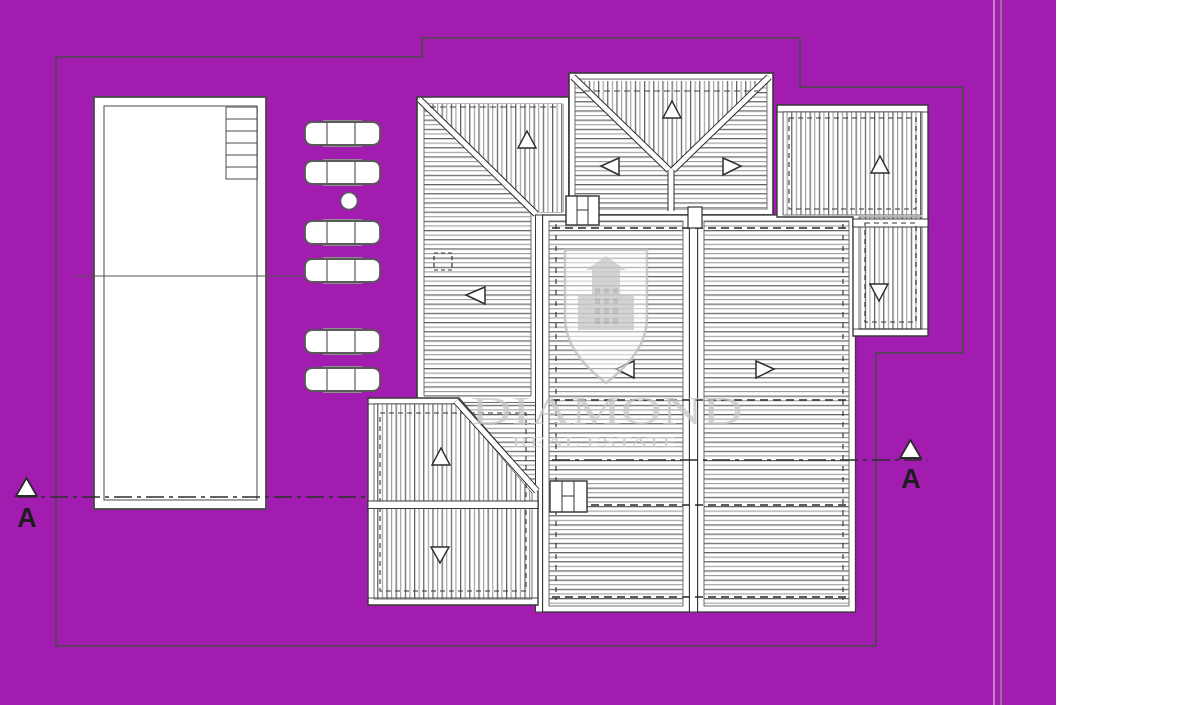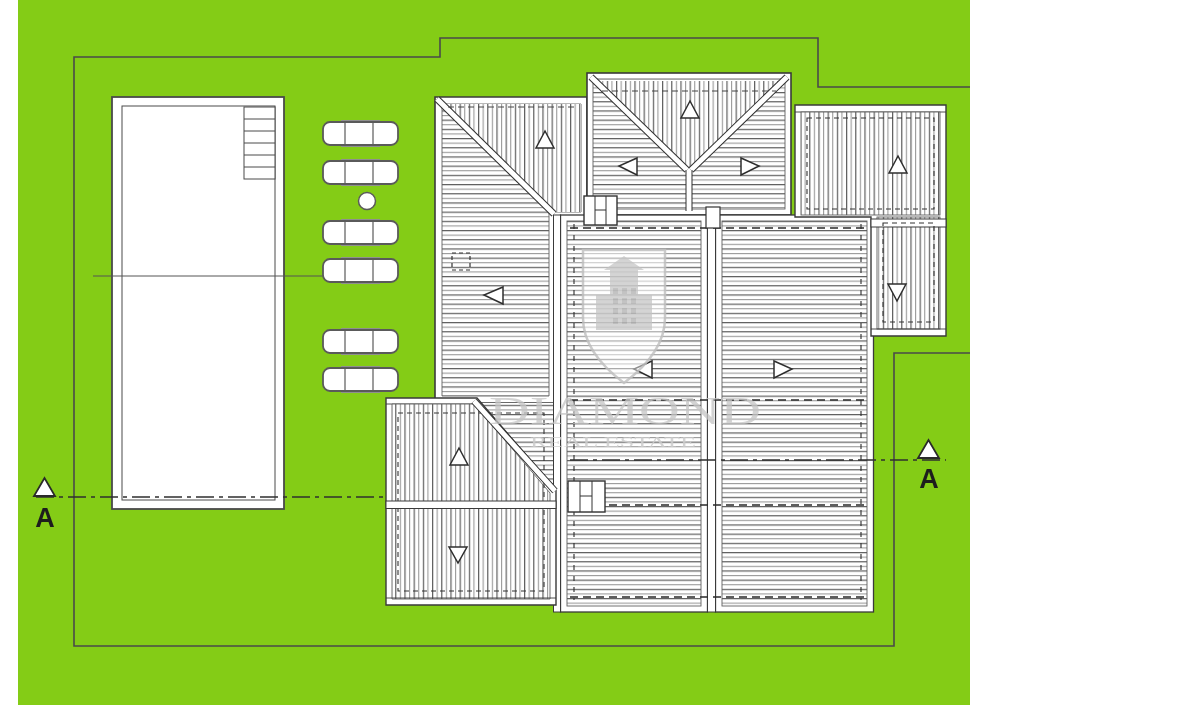--- a/index.html
+++ b/index.html
@@ -1,17 +1,17 @@
 <!DOCTYPE html>
 <html><head>
 <meta charset="utf-8">
 <style>
   html,body{margin:0;padding:0;background:#ffffff;}
-  .canvas{position:relative;width:952px;height:705px;background:#84cc16;overflow:hidden;
-          font-family:"Liberation Sans",sans-serif;margin-left:18px;}
+  .canvas{position:relative;width:1056px;height:705px;background:#a21caf;overflow:hidden;
+          font-family:"Liberation Sans",sans-serif;}
   svg{display:block;}
   text.section-label{font-family:"Liberation Sans",sans-serif;font-weight:bold;fill:#1d1d1d;}
   text.wm-title{font-family:"Liberation Serif",serif;fill:#c6c6c6;}
   text.wm-sub{font-family:"Liberation Serif",serif;fill:#cdcdcd;}
 </style>
 </head>
 <body>
 
 <div class="canvas">
 <svg width="1200" height="705" viewBox="0 0 1200 705" xmlns="http://www.w3.org/2000/svg">

